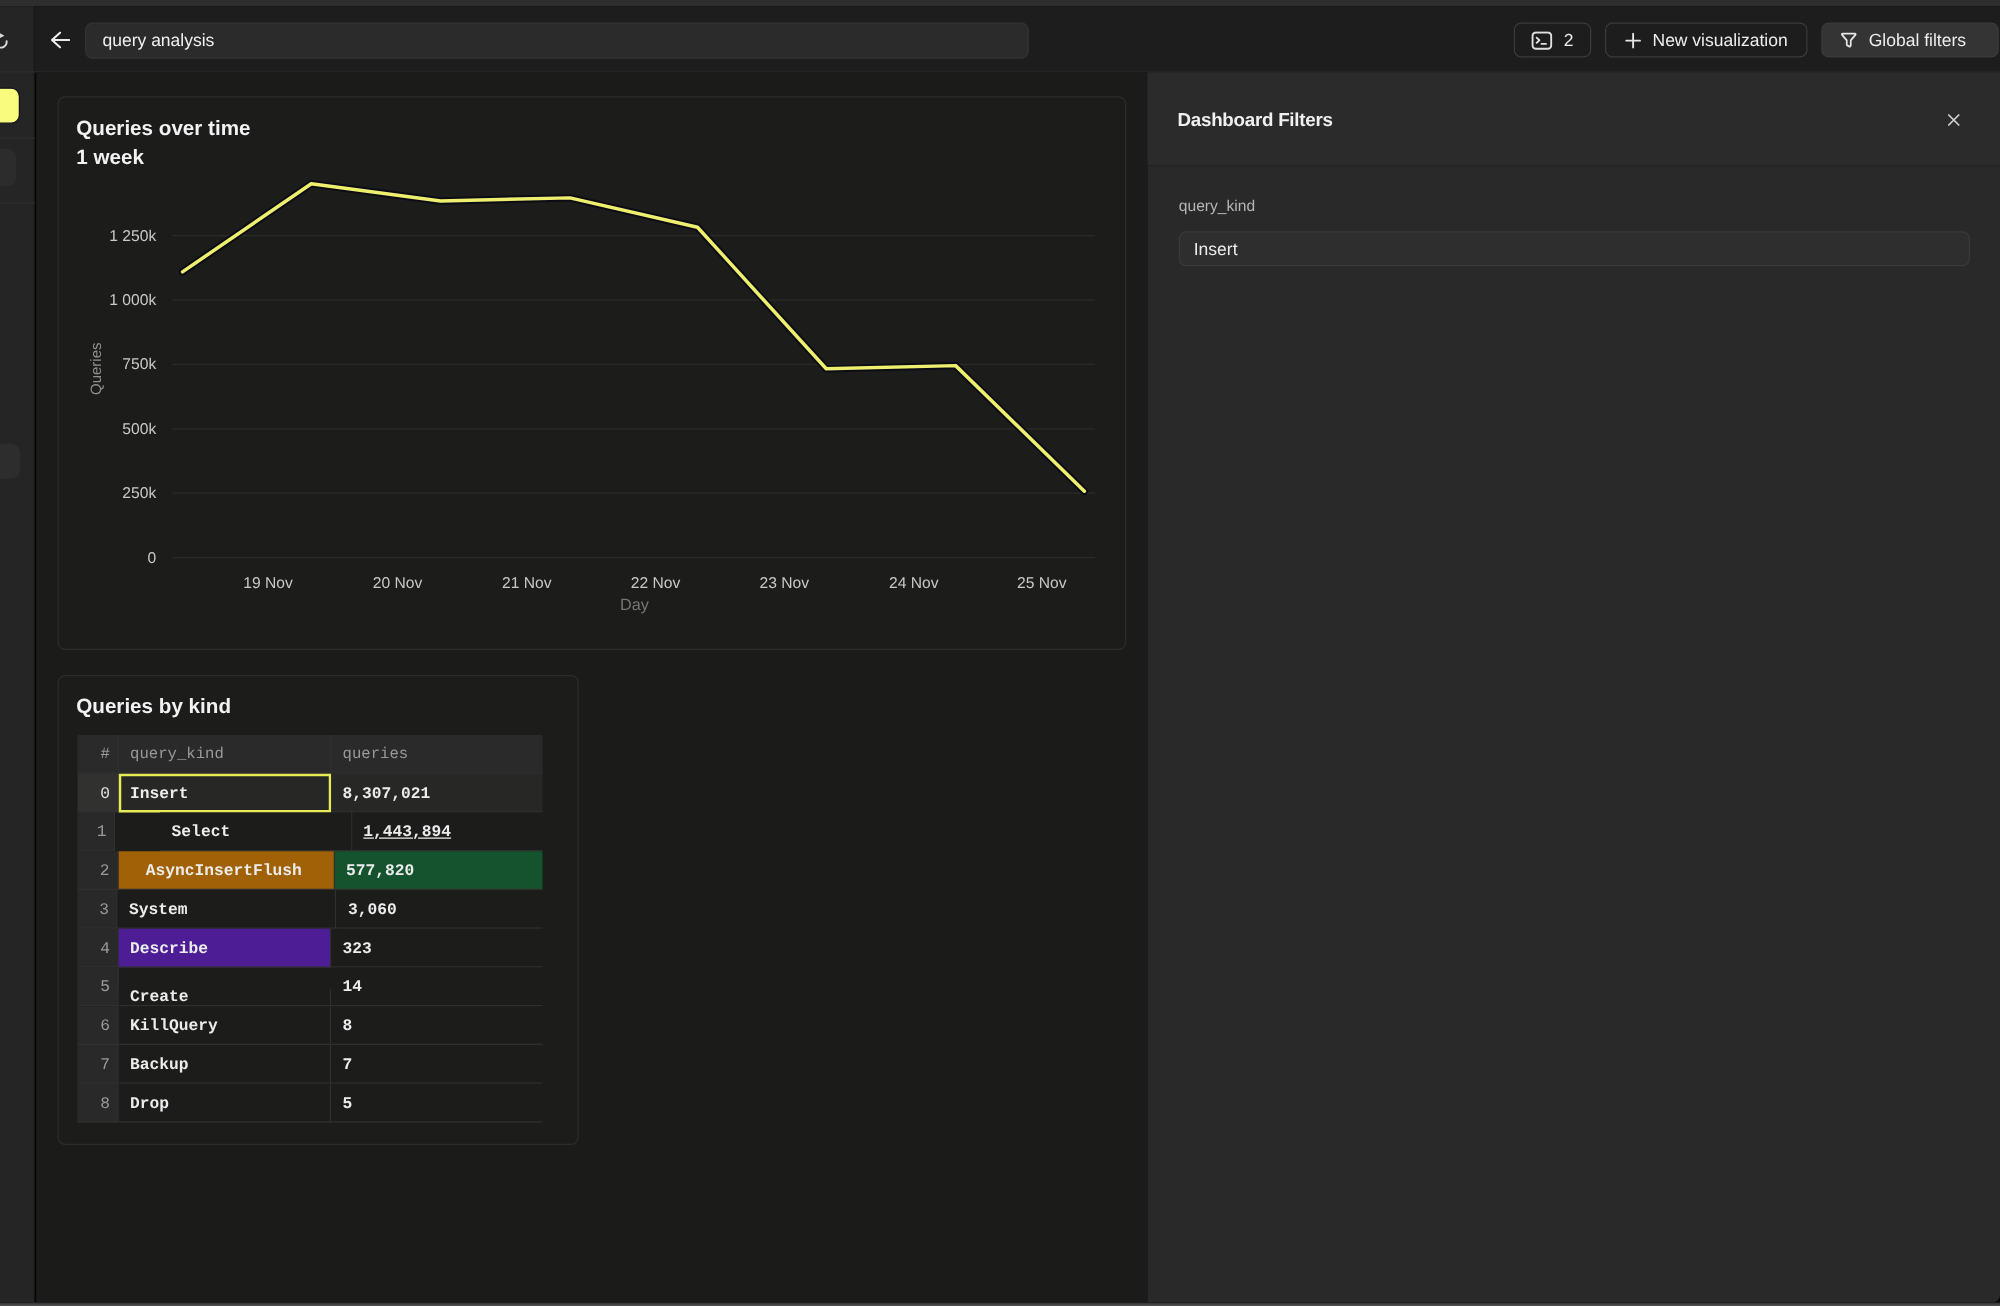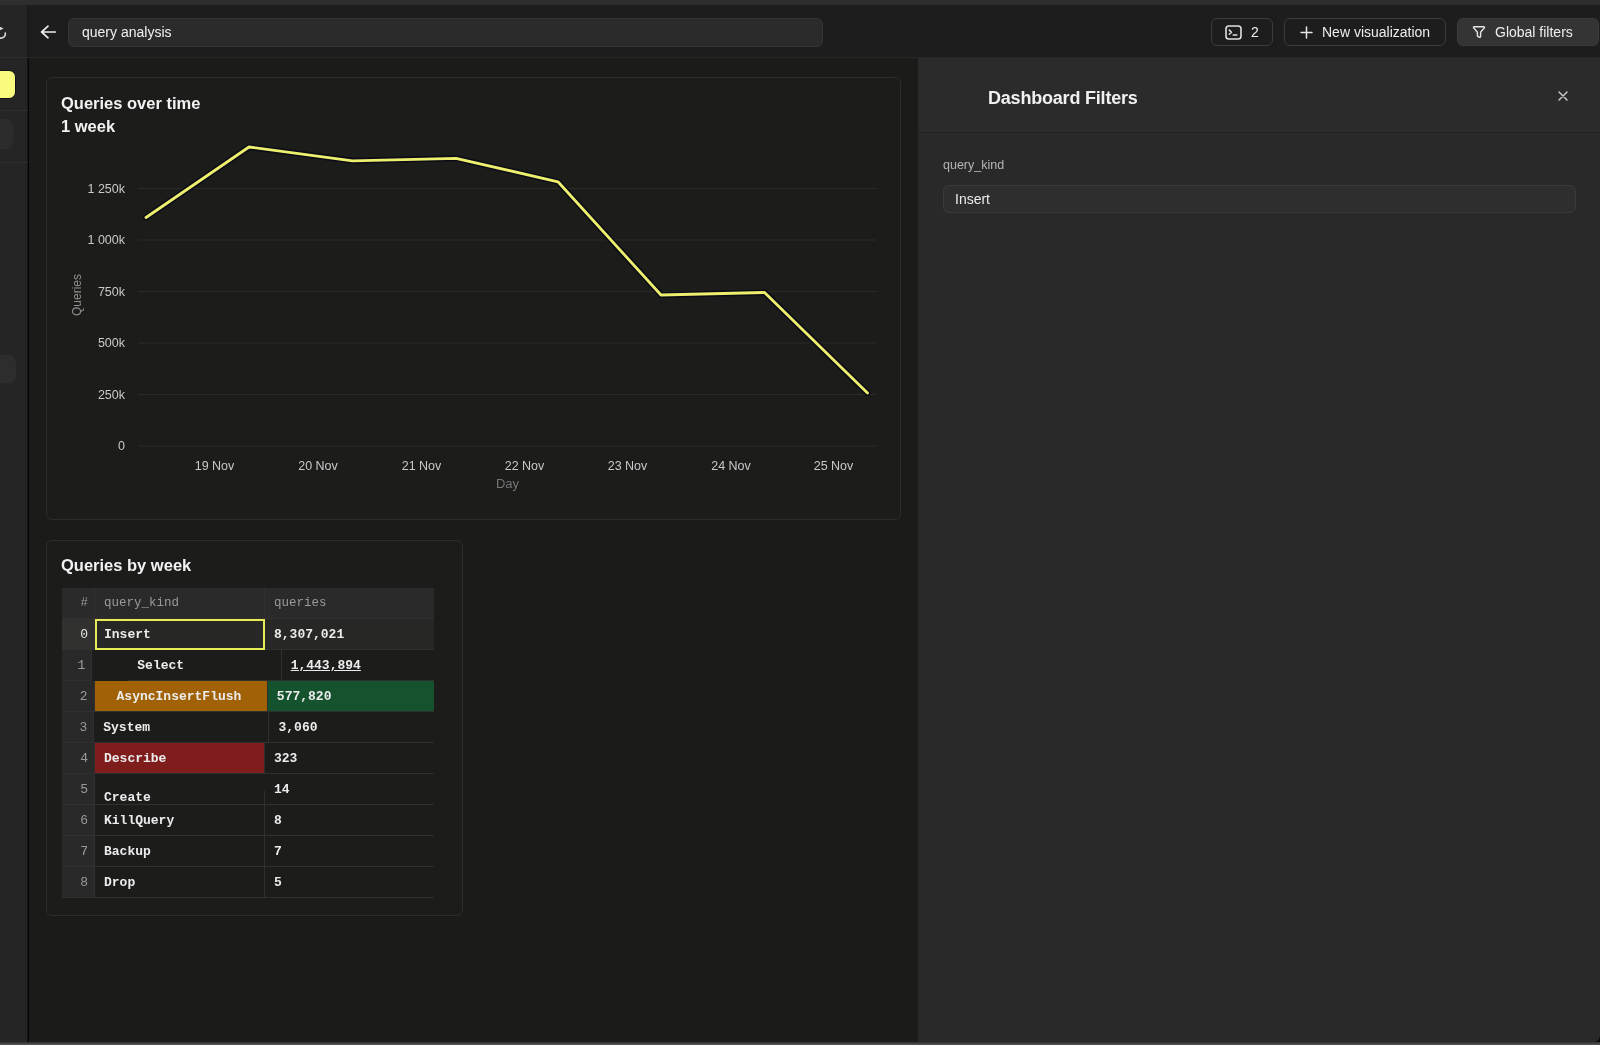--- a/index.html
+++ b/index.html
@@ -106,21 +106,21 @@
     <text x="787.5" y="393">25 Nov</text>
   </g>
   <text x="461.5" y="411" fill="#767676" font-size="13" text-anchor="middle">Day</text>
   <text x="35" y="218" fill="#8f8f8f" font-size="12" text-anchor="middle" transform="rotate(-90 35 218)">Queries</text>
 
   <polyline points="100,140.5 203,70 306.5,83.8 410,81.3 512,104.8 615,218 718.5,215.5 821.5,316" fill="none" stroke="#0c0c16" stroke-width="6" stroke-linejoin="round" stroke-linecap="round"></polyline>
   <polyline points="100,140.5 203,70 306.5,83.8 410,81.3 512,104.8 615,218 718.5,215.5 821.5,316" fill="none" stroke="#eef06d" stroke-width="2.8" stroke-linejoin="round" stroke-linecap="round"></polyline>
 </svg>
 
 <div class="card" style="left:46px;top:540px;width:417px;height:376px;"></div>
-<div class="abs" style="left:61px;top:556px;color:#f2f2f2;font-size:16.5px;font-weight:700;">Queries by week</div>
+<div class="abs" style="left:61px;top:556px;color:#f2f2f2;font-size:16.5px;font-weight:700;">Queries by kind</div>
 <div class="abs" id="tbl" style="left:62px;top:588px;width:372px;">
     <div style="display:flex;height:31px;background:#2a2a2a;color:#9a9a9a;font-family:'Liberation Mono',monospace;font-size:12.5px;">
       <div style="width:33px;display:flex;align-items:center;justify-content:flex-end;padding-right:6px;border-right:1px solid #303030;border-bottom:1px solid #303030;">#</div>
       <div style="width:170px;display:flex;align-items:center;padding-left:9px;border-right:1px solid #303030;border-bottom:1px solid #303030;">query_kind</div>
       <div style="width:169px;display:flex;align-items:center;padding-left:9px;border-bottom:1px solid #303030;">queries</div>
     </div>
     <div style="display:flex;height:31px;font-family:'Liberation Mono',monospace;font-size:13px;">
       <div style="width:33px;display:flex;align-items:center;justify-content:flex-end;padding-right:6px;background:#313130;color:#e5e5e5;border-right:1px solid #303030;border-bottom:1px solid #303030;">0</div>
       <div style="width:170px;display:flex;align-items:center;padding-left:7px;background:#272725;color:#ececec;font-weight:700;border:2px solid #e7eb54;">Insert</div>
       <div style="width:169px;display:flex;align-items:center;padding-left:9px;background:#272725;color:#ececec;font-weight:700;border-bottom:1px solid #303030;">8,307,021</div>
@@ -135,21 +135,21 @@
       <div style="width:176px;display:flex;align-items:center;padding-left:22px;background:#a16207;color:#ececec;font-weight:700;border-right:1px solid #303030;border-bottom:1px solid #303030;">AsyncInsertFlush</div>
       <div style="width:169px;display:flex;align-items:center;padding-left:9px;background:#14532d;color:#ececec;font-weight:700;border-bottom:1px solid #303030;">577,820</div>
     </div>
     <div style="display:flex;height:31px;font-family:'Liberation Mono',monospace;font-size:13px;">
       <div style="width:33px;display:flex;align-items:center;justify-content:flex-end;padding-right:6px;background:#292929;color:#9a9a9a;border-right:1px solid #303030;border-bottom:1px solid #303030;">3</div>
       <div style="width:180px;display:flex;align-items:center;padding-left:9px;background:#1c1c1b;color:#ececec;font-weight:700;border-right:1px solid #303030;border-bottom:1px solid #303030;">System</div>
       <div style="width:169px;display:flex;align-items:center;padding-left:9px;background:#1c1c1b;color:#ececec;font-weight:700;border-bottom:1px solid #303030;">3,060</div>
     </div>
     <div style="display:flex;height:31px;font-family:'Liberation Mono',monospace;font-size:13px;">
       <div style="width:33px;display:flex;align-items:center;justify-content:flex-end;padding-right:6px;background:#292929;color:#9a9a9a;border-right:1px solid #303030;border-bottom:1px solid #303030;">4</div>
-      <div style="width:170px;display:flex;align-items:center;padding-left:9px;background:#7f1d1d;color:#ececec;font-weight:700;border-right:1px solid #303030;border-bottom:1px solid #303030;">Describe</div>
+      <div style="width:170px;display:flex;align-items:center;padding-left:9px;background:#4c1d95;color:#ececec;font-weight:700;border-right:1px solid #303030;border-bottom:1px solid #303030;">Describe</div>
       <div style="width:169px;display:flex;align-items:center;padding-left:9px;background:#1c1c1b;color:#ececec;font-weight:700;border-bottom:1px solid #303030;">323</div>
     </div>
     <div style="display:flex;height:31px;font-family:'Liberation Mono',monospace;font-size:13px;">
       <div style="width:33px;display:flex;align-items:center;justify-content:flex-end;padding-right:6px;background:#292929;color:#9a9a9a;border-right:1px solid #303030;border-bottom:1px solid #303030;">5</div>
       <div style="width:170px;display:flex;align-items:center;padding-left:9px;background:#1c1c1b;color:#ececec;font-weight:700;border-right:1px solid #303030;border-bottom:1px solid #303030;margin-top:17px;">Create</div>
       <div style="width:169px;display:flex;align-items:center;padding-left:9px;background:#1c1c1b;color:#ececec;font-weight:700;border-bottom:1px solid #303030;">14</div>
     </div>
     <div style="display:flex;height:31px;font-family:'Liberation Mono',monospace;font-size:13px;">
       <div style="width:33px;display:flex;align-items:center;justify-content:flex-end;padding-right:6px;background:#292929;color:#9a9a9a;border-right:1px solid #303030;border-bottom:1px solid #303030;">6</div>
       <div style="width:170px;display:flex;align-items:center;padding-left:9px;background:#1c1c1b;color:#ececec;font-weight:700;border-right:1px solid #303030;border-bottom:1px solid #303030;">KillQuery</div>
@@ -161,19 +161,19 @@
       <div style="width:169px;display:flex;align-items:center;padding-left:9px;background:#1c1c1b;color:#ececec;font-weight:700;border-bottom:1px solid #303030;">7</div>
     </div>
     <div style="display:flex;height:31px;font-family:'Liberation Mono',monospace;font-size:13px;">
       <div style="width:33px;display:flex;align-items:center;justify-content:flex-end;padding-right:6px;background:#292929;color:#9a9a9a;border-right:1px solid #303030;border-bottom:1px solid #303030;">8</div>
       <div style="width:170px;display:flex;align-items:center;padding-left:9px;background:#1c1c1b;color:#ececec;font-weight:700;border-right:1px solid #303030;border-bottom:1px solid #303030;">Drop</div>
       <div style="width:169px;display:flex;align-items:center;padding-left:9px;background:#1c1c1b;color:#ececec;font-weight:700;border-bottom:1px solid #303030;">5</div>
     </div>
   </div>
 
 <div class="abs" style="left:918px;top:58px;width:682px;height:75px;background:#2b2b2b;border-bottom:1px solid #232323;"></div>
-<div class="abs" style="left:988px;top:88px;color:#f0f0f0;font-size:18px;font-weight:700;letter-spacing:-0.2px;">Dashboard Filters</div>
+<div class="abs" style="left:942px;top:88px;color:#f0f0f0;font-size:15px;font-weight:700;letter-spacing:-0.2px;">Dashboard Filters</div>
 <svg class="abs" style="left:1557px;top:90px;" width="12" height="12" viewBox="0 0 12 12">
   <path d="M2 2 L10 10 M10 2 L2 10" stroke="#d0d0d0" stroke-width="1.4" stroke-linecap="round"></path>
 </svg>
 <div class="abs" style="left:943px;top:158px;color:#b5b5b5;font-size:12.5px;">query_kind</div>
 <div class="abs" style="left:943px;top:185px;width:633px;height:28px;background:#2e2e2e;border:1px solid #3a3a3a;border-radius:6px;"></div>
 <div class="abs" style="left:955px;top:185px;height:28px;line-height:28px;color:#ececec;font-size:14px;">Insert</div>
 
 </body></html>

